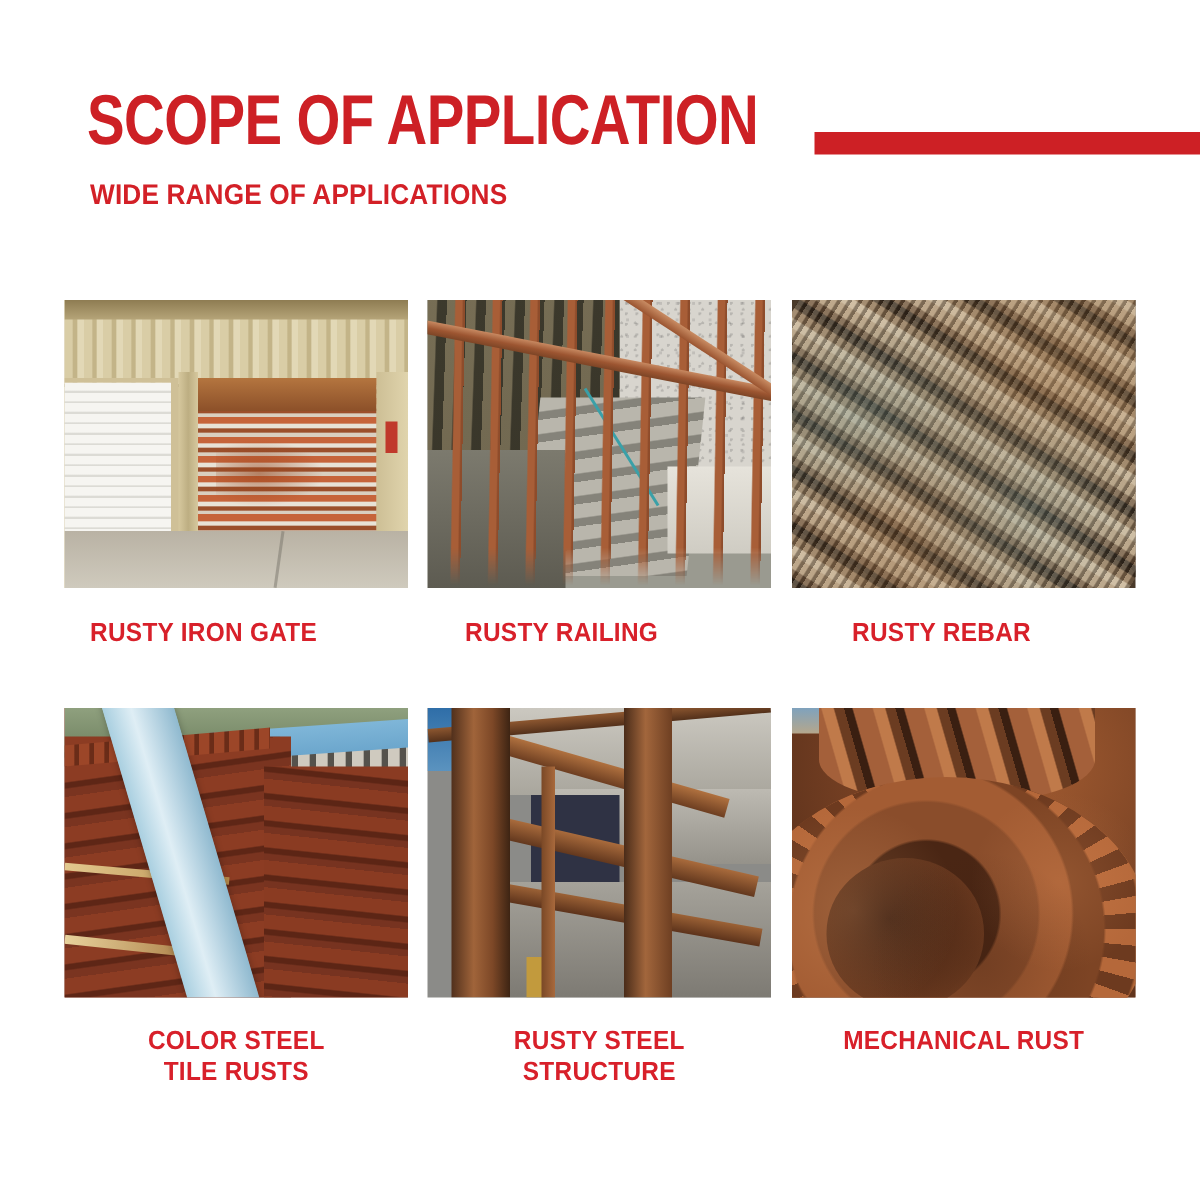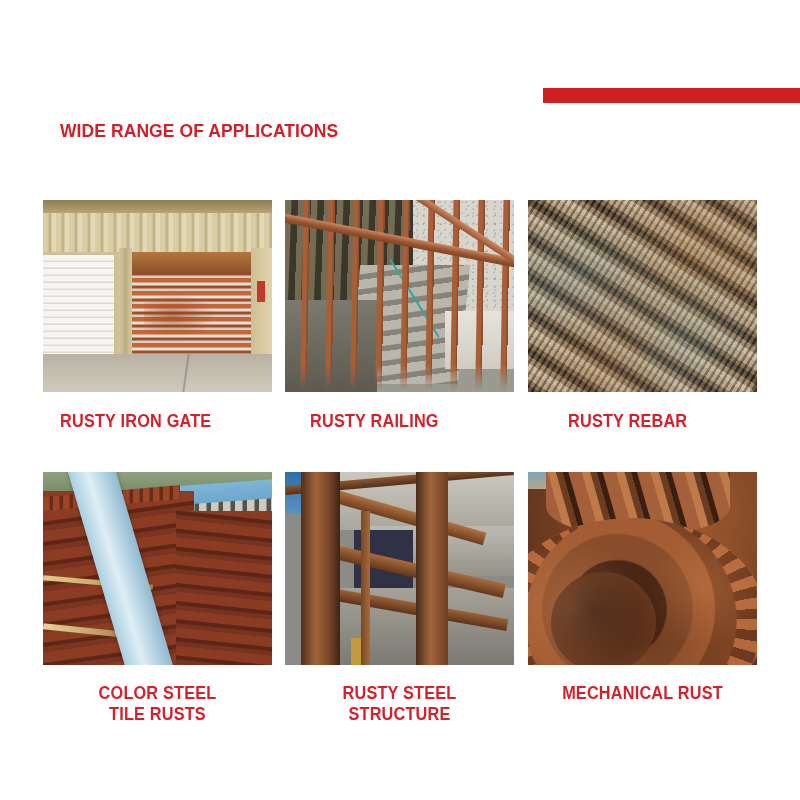--- a/index.html
+++ b/index.html
@@ -405,20 +405,23 @@
     background:
       radial-gradient(circle at 18% 70%, rgba(255,190,130,.18), transparent 30%),
       radial-gradient(circle at 78% 60%, rgba(255,170,110,.16), transparent 28%),
       radial-gradient(circle at 55% 88%, rgba(60,30,15,.30), transparent 35%);
   }
 </style>
 </head>
 <body>
 
 <div class="header">
+  <div class="title-row">
+    <div class="title">SCOPE OF APPLICATION</div>
+  </div>
   <div class="title-bar"></div>
   <div class="subtitle">WIDE RANGE OF APPLICATIONS</div>
 </div>
 
 <div class="grid">
 
   <div class="cell" style="left:43px; top:200px; width:229px; height:192px;">
     <div class="photo p1">
       <div class="siding"></div>
       <div class="siding-top"></div>

